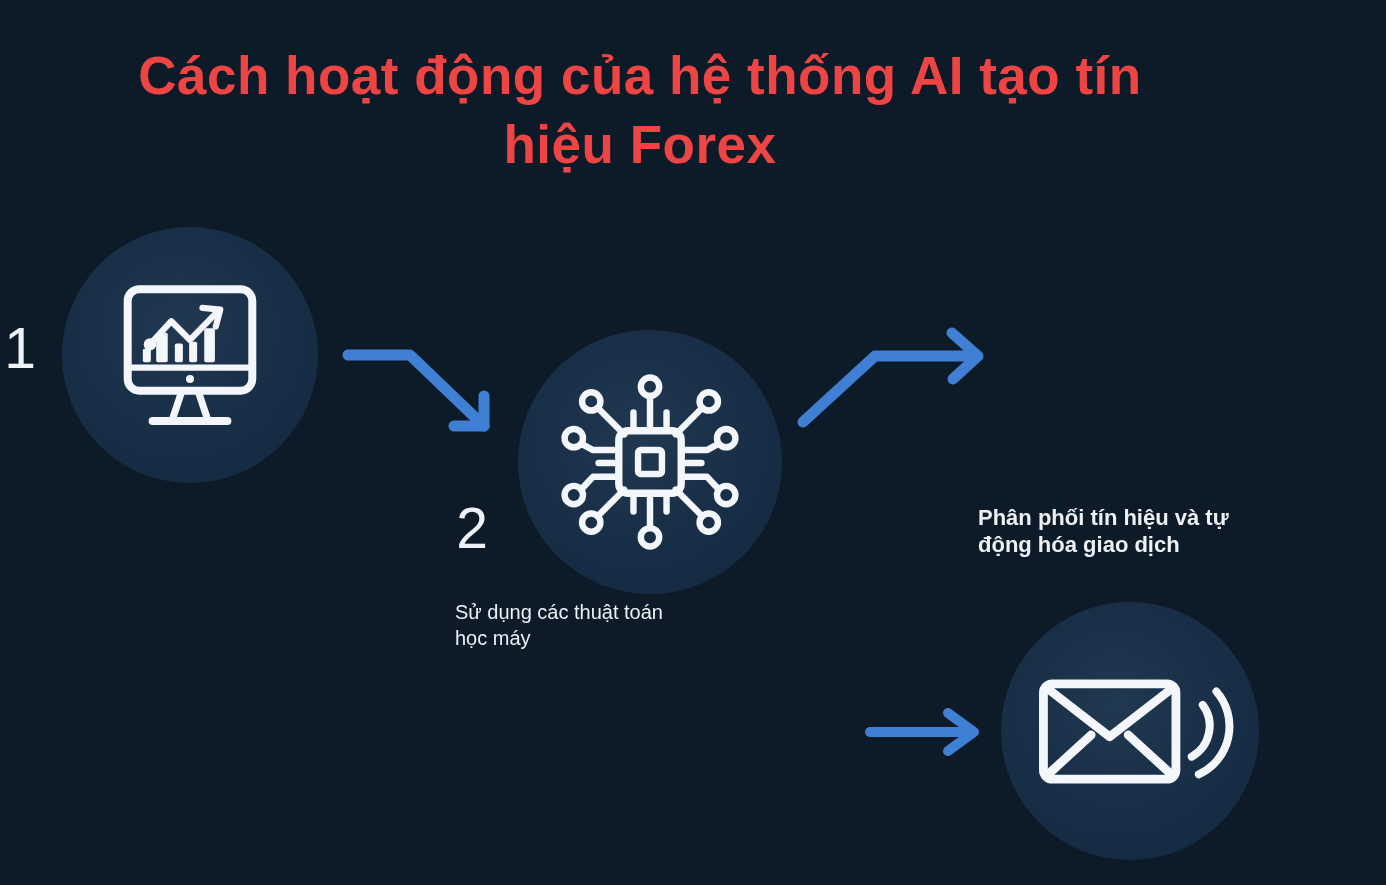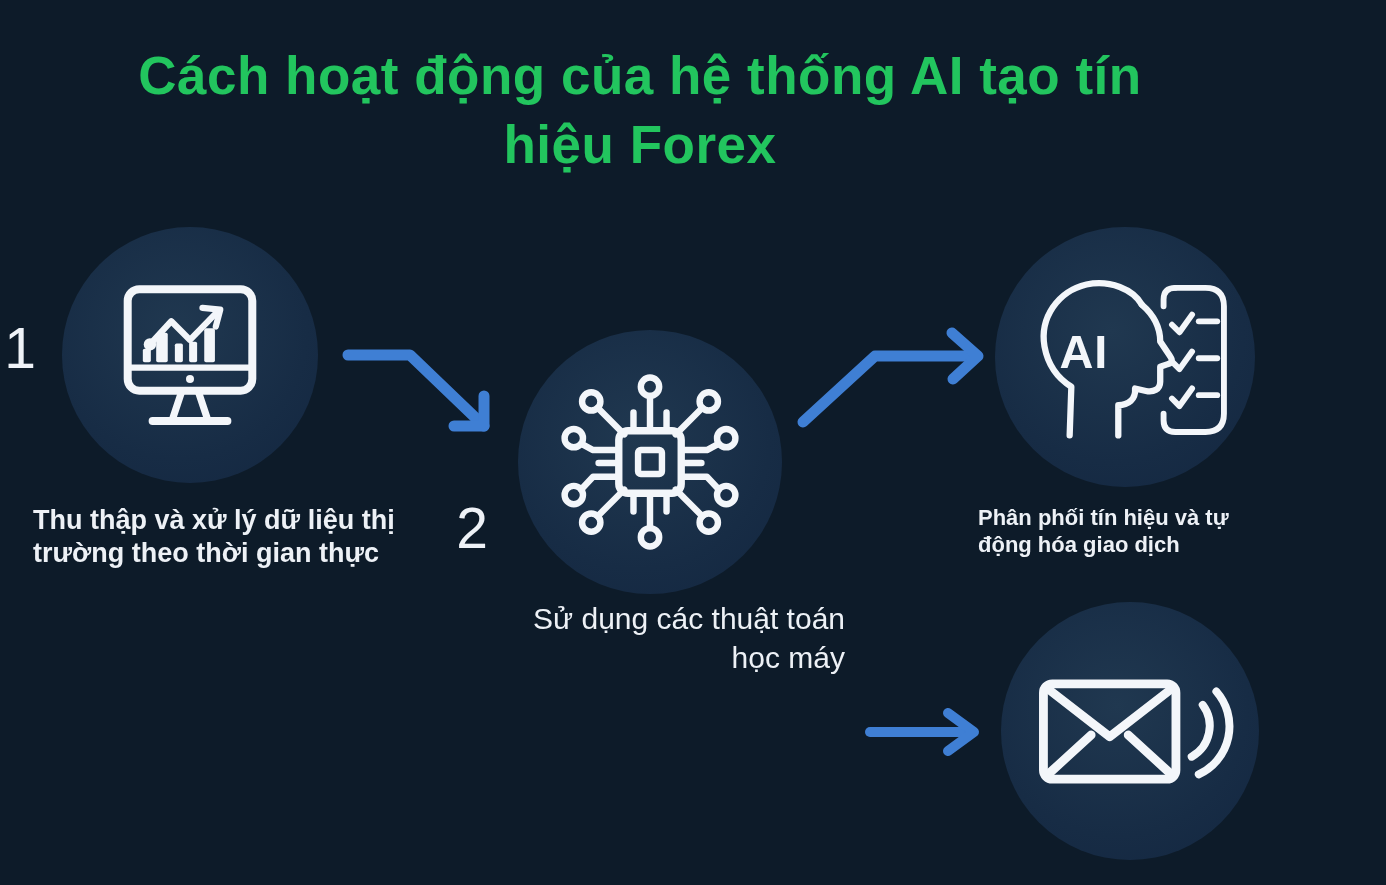--- a/index.html
+++ b/index.html
@@ -5,43 +5,43 @@
   html,body{margin:0;padding:0;background:#0c1a28;}
   .stage{
     position:relative;width:1386px;height:885px;overflow:hidden;
     background:#0d1b29;
     font-family:"Liberation Sans",sans-serif;
     color:#f0f4f9;
   }
   .title{
     position:absolute;left:90px;top:42px;width:1100px;margin:0;
     font-size:53px;line-height:1.3;font-weight:600;letter-spacing:.5px;
-    text-align:center;color:#22c55e;white-space:pre-line;
+    text-align:center;color:#ef4444;white-space:pre-line;
   }
   .circle{
     position:absolute;border-radius:50%;
     background:radial-gradient(circle at 45% 40%, #203850 0%, #172c45 62%, #132640 100%);
     display:flex;align-items:center;justify-content:center;
   }
   .c1{left:62px;top:227px;width:256px;height:256px;}
   .c2{left:518px;top:330px;width:264px;height:264px;}
   .c3{left:995px;top:227px;width:260px;height:260px;}
   .c4{left:1001px;top:602px;width:258px;height:258px;}
   .num{
     position:absolute;font-size:57px;font-weight:400;color:#eef2f7;
     line-height:1;width:48px;text-align:center;
   }
   .n1{left:-4px;top:320px;}
   .n2{left:448px;top:500px;}
   .caption{
     position:absolute;font-weight:700;color:#edf1f6;white-space:pre-line;
   }
   .cap1{left:33px;top:504px;font-size:27px;line-height:1.24;text-align:left;}
-  .cap2{left:455px;top:599px;width:390px;font-size:30px;line-height:1.3;
-        font-weight:500;text-align:right;}
+  .cap2{left:455px;top:599px;width:390px;font-size:20px;line-height:1.3;
+        font-weight:500;text-align:left;}
   .cap3{left:978px;top:504px;font-size:22px;line-height:1.24;text-align:left;}
   .arrow{position:absolute;}
   .arrow path{stroke:#3f7fd4;stroke-width:11;fill:none;
               stroke-linecap:round;stroke-linejoin:round;}
   .a3 path{stroke-width:10;}
   .icon path,.icon rect.o,.icon circle.o,.icon line,.icon polyline{
     stroke:#f3f6fa;fill:none;stroke-linecap:round;stroke-linejoin:round;
   }
   .icon .fill{fill:#f3f6fa;stroke:none;}
 </style>
@@ -102,52 +102,33 @@
       <path d="M76,111 H54" stroke-width="7"></path>
 
       <circle class="o" cx="193" cy="84" r="10" stroke-width="7"></circle>
       <path d="M185,90 L172,97 L144,97" stroke-width="7"></path>
       <circle class="o" cx="193" cy="146" r="10" stroke-width="7"></circle>
       <path d="M185,140 L172,126 L144,126" stroke-width="7"></path>
       <path d="M144,111 H166" stroke-width="7"></path>
     </svg>
   </div>
 
-  <div class="circle c3">
-    <svg class="icon" width="218" height="172" viewBox="0 0 260 205">
-
-      <path d="M190,20 H226 Q248,20 248,42 V170 Q248,192 226,192 H190 Q176,192 176,178 V170" stroke-width="7"></path>
-      <path d="M190,20 Q176,20 176,34 V42" stroke-width="7"></path>
-      <path d="M186,64 L195,73 L210,52" stroke-width="7"></path>
-      <path d="M218,60 H240" stroke-width="7"></path>
-      <path d="M186,108 L195,117 L210,96" stroke-width="7"></path>
-      <path d="M218,104 H240" stroke-width="7"></path>
-      <path d="M186,152 L195,161 L210,140" stroke-width="7"></path>
-      <path d="M218,148 H240" stroke-width="7"></path>
-
-      <path d="M150,40 C140,22 112,10 84,16 C50,24 28,56 34,90 C38,112 50,128 66,138 L64,196" stroke-width="7.5"></path>
-      <path d="M150,40 C164,52 172,68 172,84 L184,102 C187,106 186,110 181,111 L172,114 V132 C172,141 164,145 155,143 L142,140 C143,153 134,160 122,160 L122,196" stroke-width="7.5"></path>
-      <text x="52" y="116" font-family="Liberation Sans, sans-serif" font-weight="700" font-size="56" fill="#f3f6fa" letter-spacing="1">AI</text>
-    </svg>
-  </div>
 
   <div class="circle c4">
     <svg class="icon" width="212" height="177" viewBox="0 0 240 200">
       <rect class="o" x="22" y="46" width="150" height="108" rx="10" stroke-width="10"></rect>
       <path d="M30,54 L97,106 L164,54" stroke-width="10"></path>
       <path d="M30,146 L76,104 M164,146 L118,104" stroke-width="10"></path>
       <g transform="rotate(12 200 100)">
         <path d="M196,70 A40,40 0 0 1 196,130" stroke-width="9"></path>
         <path d="M208,52 A60,60 0 0 1 208,148" stroke-width="9"></path>
       </g>
     </svg>
   </div>
 
-  <div class="caption cap1">Thu thập và xử lý dữ liệu thị
-trường theo thời gian thực</div>
   <div class="caption cap2">Sử dụng các thuật toán
 học máy</div>
   <div class="caption cap3">Phân phối tín hiệu và tự
 động hóa giao dịch</div>
 
   <svg class="arrow a1" style="left:338px;top:342px" width="170" height="100" viewBox="0 0 170 100">
     <path d="M10,13 H72 L146,84"></path>
     <path d="M146,54 L146,84 L116,84"></path>
   </svg>
 

